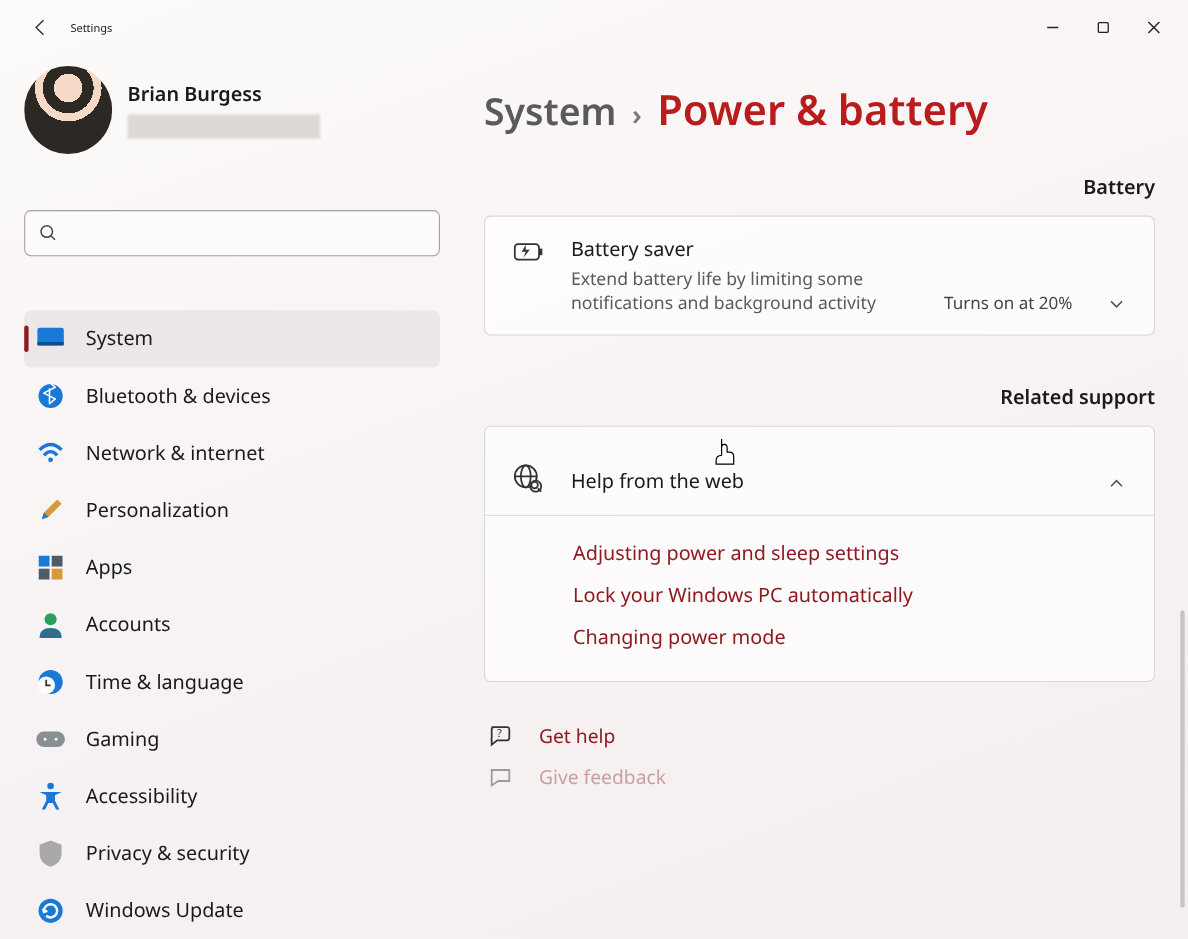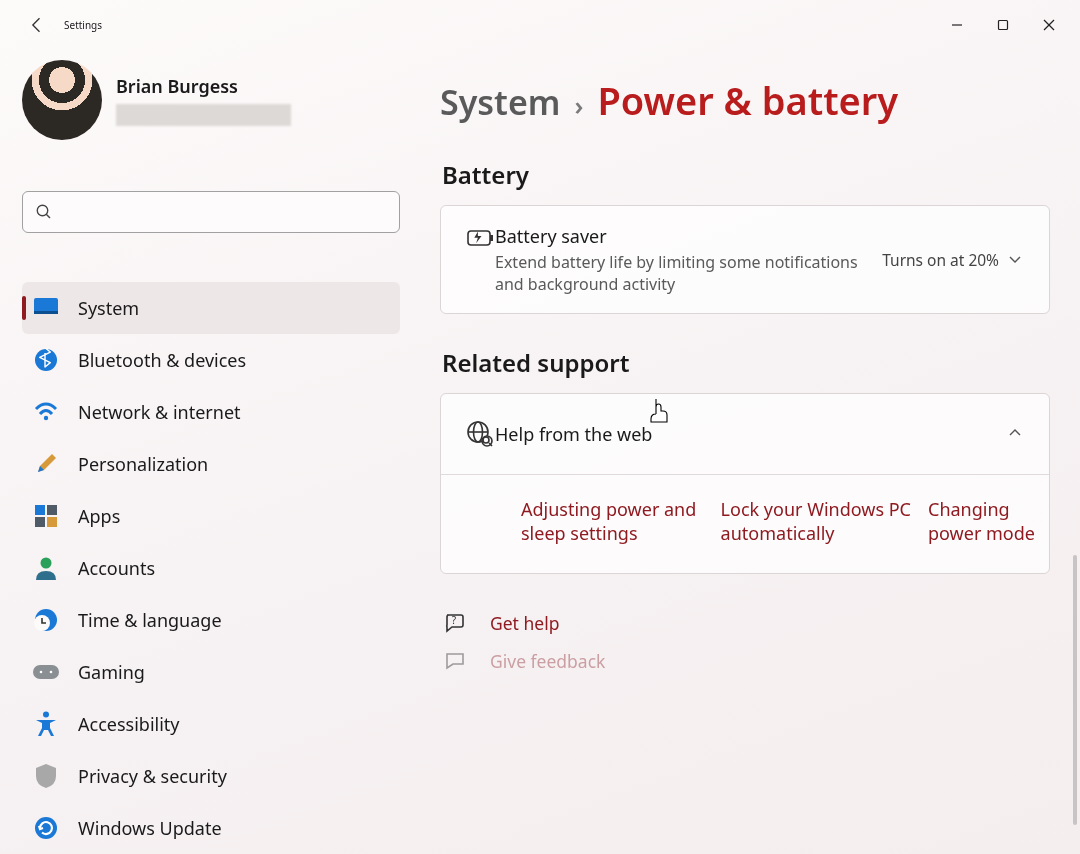--- a/index.html
+++ b/index.html
@@ -61,40 +61,40 @@
     background:#8f1b21; border-radius:3px;
   }
 
   
   .breadcrumb { display:flex; align-items:baseline; gap:14px; margin-top:6px; margin-bottom:32px; }
   .bc-parent { font-size:34px; font-weight:600; color:#5a5a5a; }
   .bc-sep { font-size:26px; color:#7a7a7a; font-weight:600;}
   .bc-current { font-size:38px; font-weight:600; color:#b91c1c; }
 
   
-  .sect { font-size:24px; font-weight:600; margin:4px 0 14px 2px; }
+  .sect { font-size:18px; font-weight:600; margin:4px 0 14px 2px;text-align:right; }
 
   
   .card {
     border:1px solid #dcd5d5; border-radius:6px; background:rgba(255,255,255,0.72);
     margin-bottom:12px;
   }
   .card-row {
-    display:flex; align-items:center; padding:18px 24px; min-height:80px;
+    display:flex; align-items:flex-end; padding:18px 24px; gap:24px; min-height:80px;
   }
   .card-row .ci { width:30px; height:30px; display:flex; align-items:center; justify-content:center; flex-shrink:0;}
   .card-row.tall .ci { align-self:flex-start; margin-top:4px; height:100%;}
   .card-body { flex:1; }
   .card-title { font-size:18px; font-weight:400; }
   .card-sub { font-size:16px; color:#5a5a5a; margin-top:3px; }
   .card-right { font-size:15.5px; color:#444; margin-right:8px; }
   .chevron { width:18px; height:18px; color:#555; }
 
   .card.expanded { padding-bottom:6px;}
-  .help-links { border-top:1px solid #e1dada; padding:22px 0 22px 80px; display:flex; flex-direction:row; gap:14px;}
+  .help-links { border-top:1px solid #e1dada; padding:22px 0 22px 80px; display:flex; flex-direction:column; gap:14px;}
   .help-links a { color:#8f1b21; text-decoration:none; font-size:18px; }
 
   .footer-link { display:flex; align-items:center; gap:22px; padding:6px 2px; font-size:17.5px;}
   .footer-link a { color:#8f1b21; text-decoration:none; }
   .footer-link.faded a { color:#a85c62;}
   .footer-link .ci { width:26px; height:26px; display:flex; align-items:center; justify-content:center;}
 
   .scrollbar { position:absolute; right:3px; top:555px; width:4px; height:270px; background:#c8c4c5; border-radius:3px; }
 
   .cursor { position:absolute; left:648px; top:398px; pointer-events:none; }
@@ -283,21 +283,21 @@
         <div class="card-right">Turns on at 20%</div>
         <span class="chevron">
           <svg width="16" height="16" viewBox="0 0 16 16" stroke="#555" stroke-width="1.4" fill="none">
               <path d="M3 6 l5 5 5-5"></path>
             </svg>
         </span>
       </div>
     </div>
 
 
-    <div class="sect" style="margin-top:32px">Related support</div>
+    <div class="sect" style="margin-top:44px">Related support</div>
 
     <div class="card expanded">
       <div class="card-row">
         <span class="ci">
           <svg width="28" height="28" viewBox="0 0 28 28" fill="none" stroke="#333" stroke-width="1.6">
               <circle cx="12" cy="12" r="10"></circle>
               <ellipse cx="12" cy="12" rx="4.5" ry="10"></ellipse>
               <line x1="2" y1="12" x2="22" y2="12"></line>
               <circle cx="21" cy="21" r="5" fill="#fdfafa"></circle>
               <circle cx="20" cy="20" r="3"></circle>

